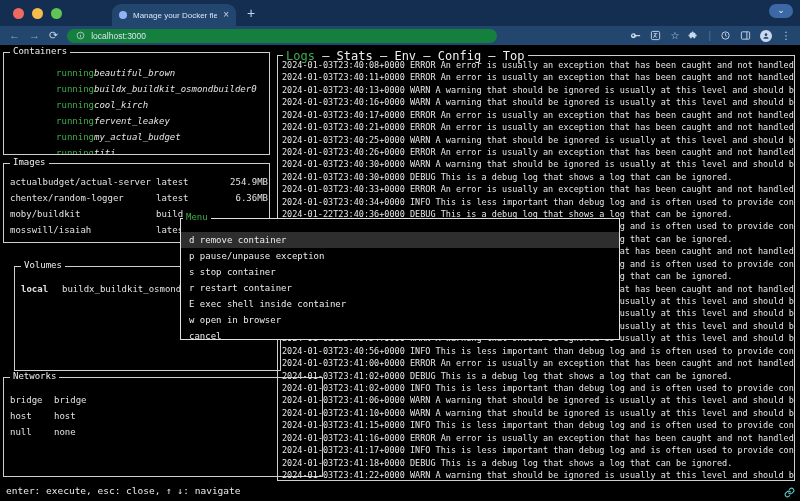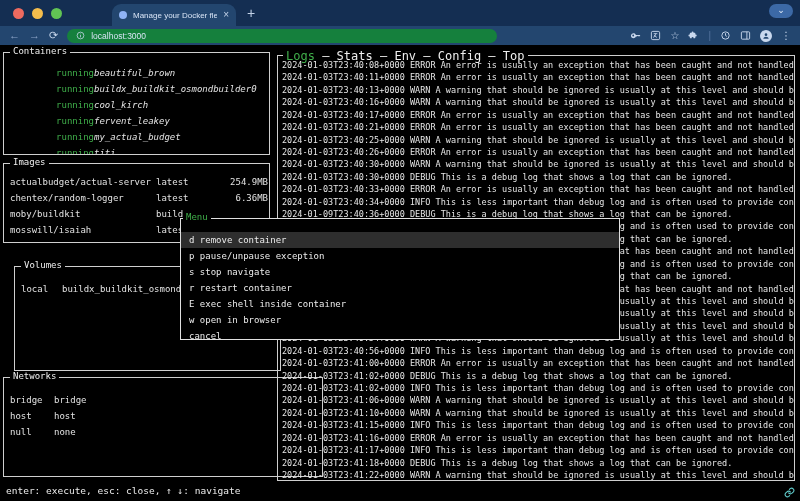--- a/index.html
+++ b/index.html
@@ -50,21 +50,21 @@
   .p-networks .rows   { padding-top:14px; }
 
   .trow { display:flex; height:16px; line-height:16px; font-size:9px; white-space:pre; padding-left:6px; }
   .green { color:#3fae4a;text-align:right; }
   .col-status { width:84px; flex:0 0 auto; }
   .col-name   { width:166px; flex:0 0 auto; overflow:hidden;font-style:italic; }
   .col-img    { flex:1; overflow:hidden;margin-top:44px; }
   .col-iname  { width:146px; flex:0 0 auto; overflow:hidden; }
   .col-tag    { width:66px; flex:0 0 auto; overflow:hidden; }
   .col-size   { flex:1; text-align:right; padding-right:1px; overflow:hidden; }
-  .col-vdrv   { width:41px; flex:0 0 auto; }
+  .col-vdrv   { width:41px; flex:0 0 auto;font-weight:bold; }
   .col-vname  { flex:1; overflow:hidden; }
   .col-nname  { width:44px; flex:0 0 auto; }
   .col-ndrv   { flex:1; }
 
   .p-logs { left:277px; top:10px; width:518px; height:426px; }
   .log-title { position:absolute; top:-7px; left:5px; background:#000; padding:0 3px; font-size:12px; white-space:pre; }
   .log-title .active { color:#3fae4a; }
   .log-title .other, .log-title .sep { color:#efefef; }
   .log-lines { position:absolute; left:0; top:0; right:0; bottom:0; overflow:hidden; padding:3px 0 0 4px; }
   .log-line { font-size:8.5px; line-height:12.42px; white-space:pre; color:#e6e6e6; }
@@ -194,21 +194,21 @@
         <div class="log-line">2024-01-03T23:40:13+0000 WARN A warning that should be ignored is usually at this level and should be ignored.</div>
         <div class="log-line">2024-01-03T23:40:16+0000 WARN A warning that should be ignored is usually at this level and should be ignored.</div>
         <div class="log-line">2024-01-03T23:40:17+0000 ERROR An error is usually an exception that has been caught and not handled.</div>
         <div class="log-line">2024-01-03T23:40:21+0000 ERROR An error is usually an exception that has been caught and not handled.</div>
         <div class="log-line">2024-01-03T23:40:25+0000 WARN A warning that should be ignored is usually at this level and should be ignored.</div>
         <div class="log-line">2024-01-03T23:40:26+0000 ERROR An error is usually an exception that has been caught and not handled.</div>
         <div class="log-line">2024-01-03T23:40:30+0000 WARN A warning that should be ignored is usually at this level and should be ignored.</div>
         <div class="log-line">2024-01-03T23:40:30+0000 DEBUG This is a debug log that shows a log that can be ignored.</div>
         <div class="log-line">2024-01-03T23:40:33+0000 ERROR An error is usually an exception that has been caught and not handled.</div>
         <div class="log-line">2024-01-03T23:40:34+0000 INFO This is less important than debug log and is often used to provide context in the current task.</div>
-        <div class="log-line">2024-01-09T23:40:36+0000 DEBUG This is a debug log that shows a log that can be ignored.</div>
+        <div class="log-line">2024-01-22T23:40:36+0000 DEBUG This is a debug log that shows a log that can be ignored.</div>
         <div class="log-line">2024-01-03T23:40:38+0000 INFO This is less important than debug log and is often used to provide context in the current task.</div>
         <div class="log-line">2024-01-03T23:40:40+0000 DEBUG This is a debug log that shows a log that can be ignored.</div>
         <div class="log-line">2024-01-03T23:40:41+0000 ERROR An error is usually an exception that has been caught and not handled.</div>
         <div class="log-line">2024-01-03T23:40:43+0000 INFO This is less important than debug log and is often used to provide context in the current task.</div>
         <div class="log-line">2024-01-03T23:40:45+0000 DEBUG This is a debug log that shows a log that can be ignored.</div>
         <div class="log-line">2024-01-03T23:40:46+0000 ERROR An error is usually an exception that has been caught and not handled.</div>
         <div class="log-line">2024-01-03T23:40:48+0000 WARN A warning that should be ignored is usually at this level and should be ignored.</div>
         <div class="log-line">2024-01-03T23:40:50+0000 WARN A warning that should be ignored is usually at this level and should be ignored.</div>
         <div class="log-line">2024-01-03T23:40:52+0000 WARN A warning that should be ignored is usually at this level and should be ignored.</div>
         <div class="log-line">2024-01-03T23:40:54+0000 WARN A warning that should be ignored is usually at this level and should be ignored.</div>
@@ -224,21 +224,21 @@
         <div class="log-line">2024-01-03T23:41:18+0000 DEBUG This is a debug log that shows a log that can be ignored.</div>
         <div class="log-line">2024-01-03T23:41:22+0000 WARN A warning that should be ignored is usually at this level and should be ignored.</div>
       </div>
   </div>
 
   <div class="menu">
     <span class="menu-title">Menu</span>
     <div class="menu-items">
         <div class="menu-item selected">d remove container</div>
         <div class="menu-item">p pause/unpause exception</div>
-        <div class="menu-item">s stop navigate</div>
+        <div class="menu-item">s stop container</div>
         <div class="menu-item">r restart container</div>
         <div class="menu-item">E exec shell inside container</div>
         <div class="menu-item">w open in browser</div>
         <div class="menu-item">cancel</div>
       </div>
   </div>
 
   <div class="status">enter: execute, esc: close, ↑ ↓: navigate</div>
   <span class="link-ic">
     <svg width="11" height="11" viewBox="0 0 24 24" fill="none" stroke="currentColor" stroke-width="2.4" stroke-linecap="round">

